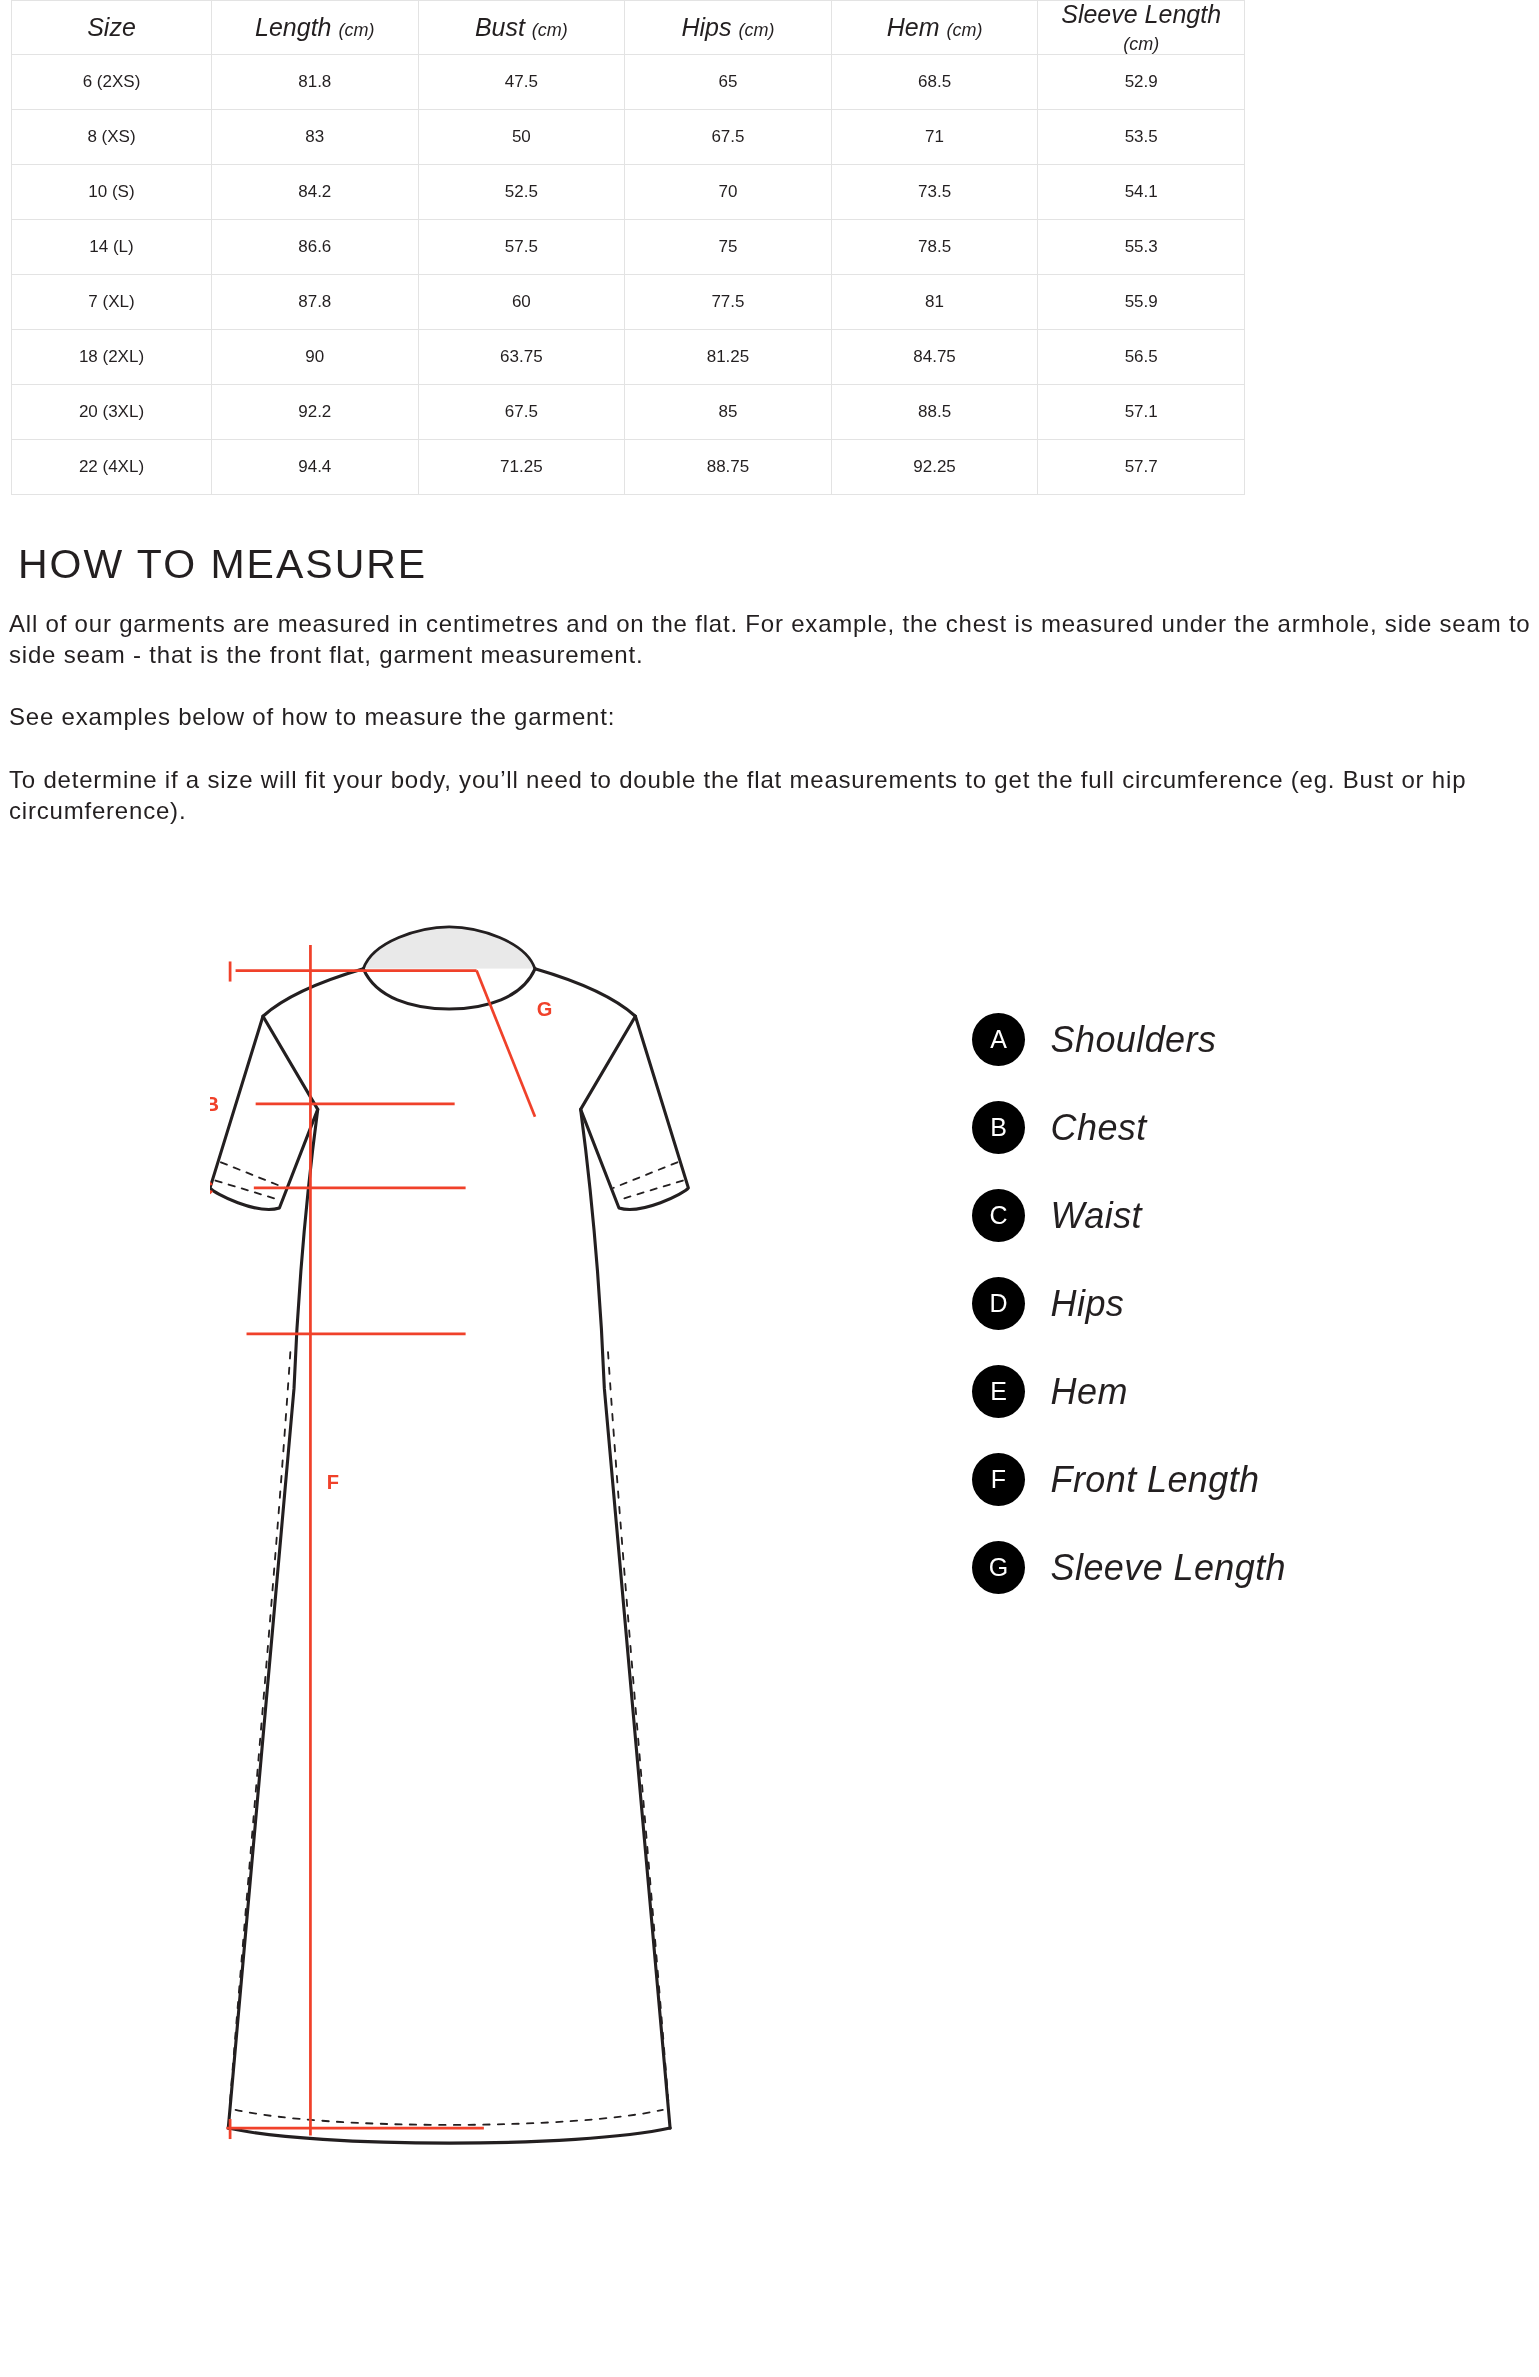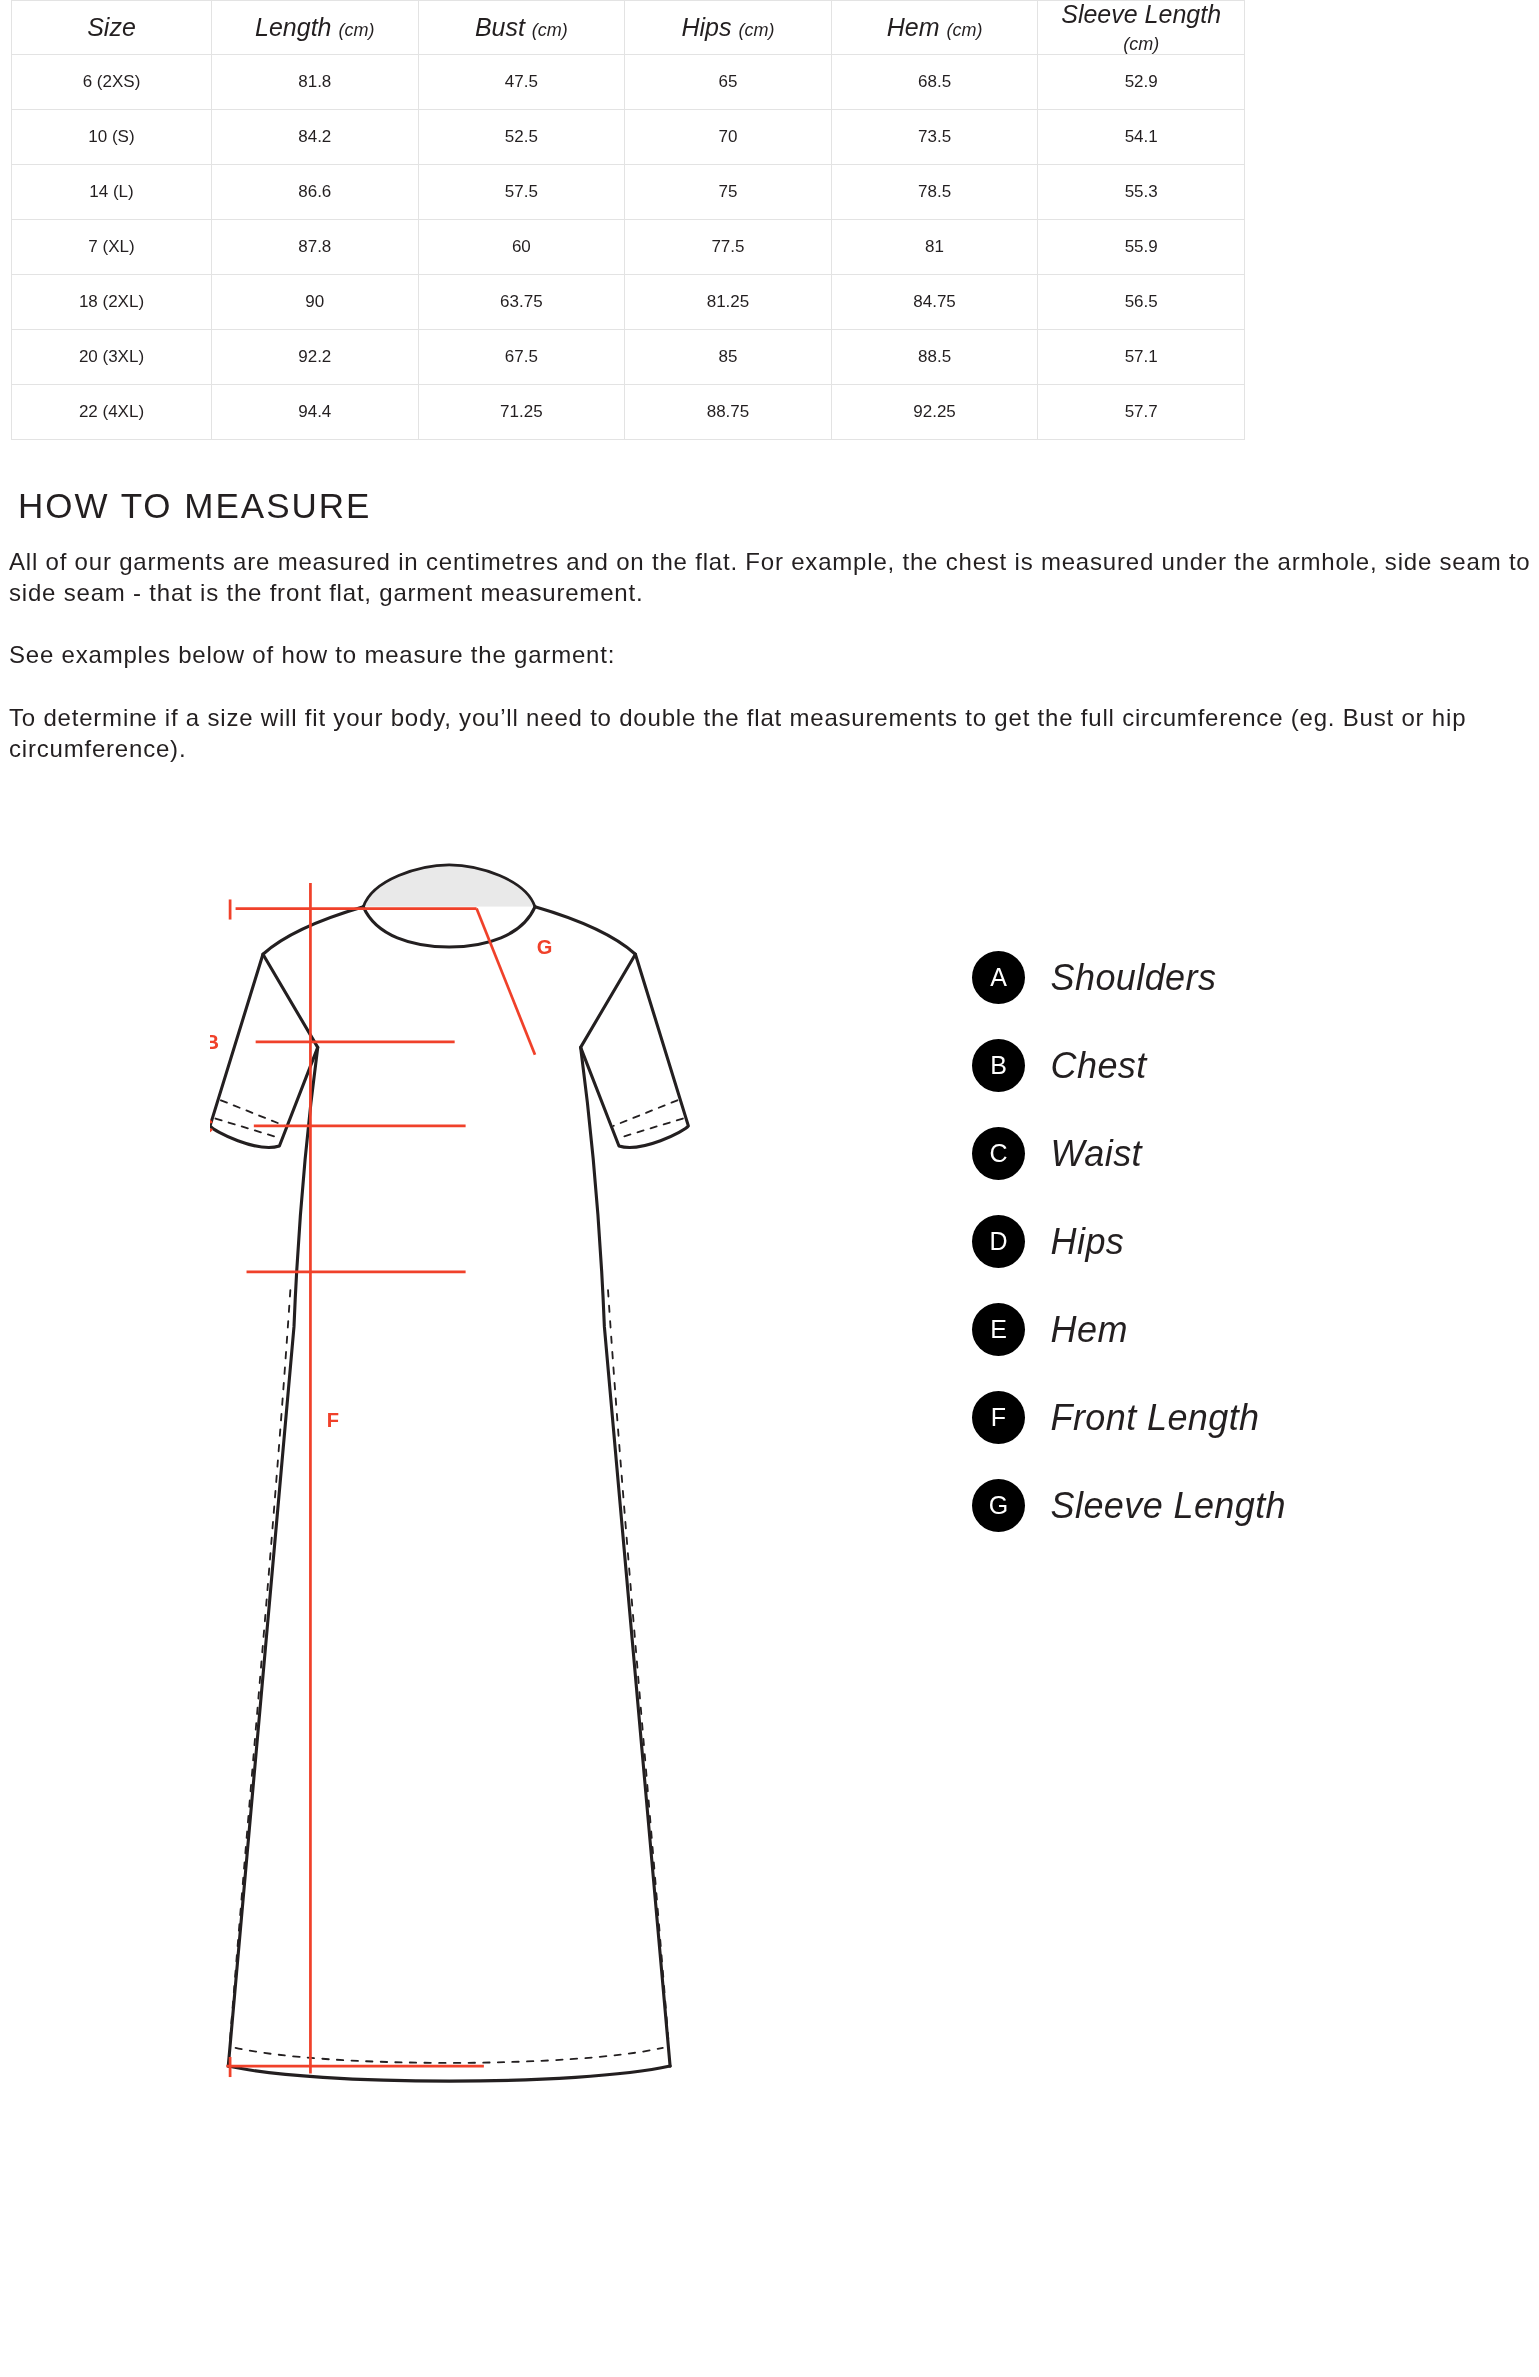--- a/index.html
+++ b/index.html
@@ -62,21 +62,21 @@
   .col-size { width: 16.2%; }
   .col-gen  { width: 16.76%; }
 
   
   .htm-section {
     padding: 0 7.3px 0 9px;
     box-sizing: border-box;
   }
   h2.htm-title {
     font-weight: normal;
-    font-size: 35px;
+    font-size: 41px;
     letter-spacing: 2px;
     color: #231f20;
     margin: 46px 0 20px 9px;
   }
   p.body-text {
     font-size: 24px;
     line-height: 1.30;
     letter-spacing: 0.8px;
     margin: 0 0 31px 0;
     color: #231f20;
@@ -161,20 +161,28 @@
         </tr>
       </thead>
       <tbody>
         <tr>
           <td>6 (2XS)</td>
           <td>81.8</td>
           <td>47.5</td>
           <td>65</td>
           <td>68.5</td>
           <td>52.9</td>
+        </tr>
+        <tr>
+          <td>8 (XS)</td>
+          <td>83</td>
+          <td>50</td>
+          <td>67.5</td>
+          <td>71</td>
+          <td>53.5</td>
         </tr>
         <tr>
           <td>10 (S)</td>
           <td>84.2</td>
           <td>52.5</td>
           <td>70</td>
           <td>73.5</td>
           <td>54.1</td>
         </tr>
         <tr>

